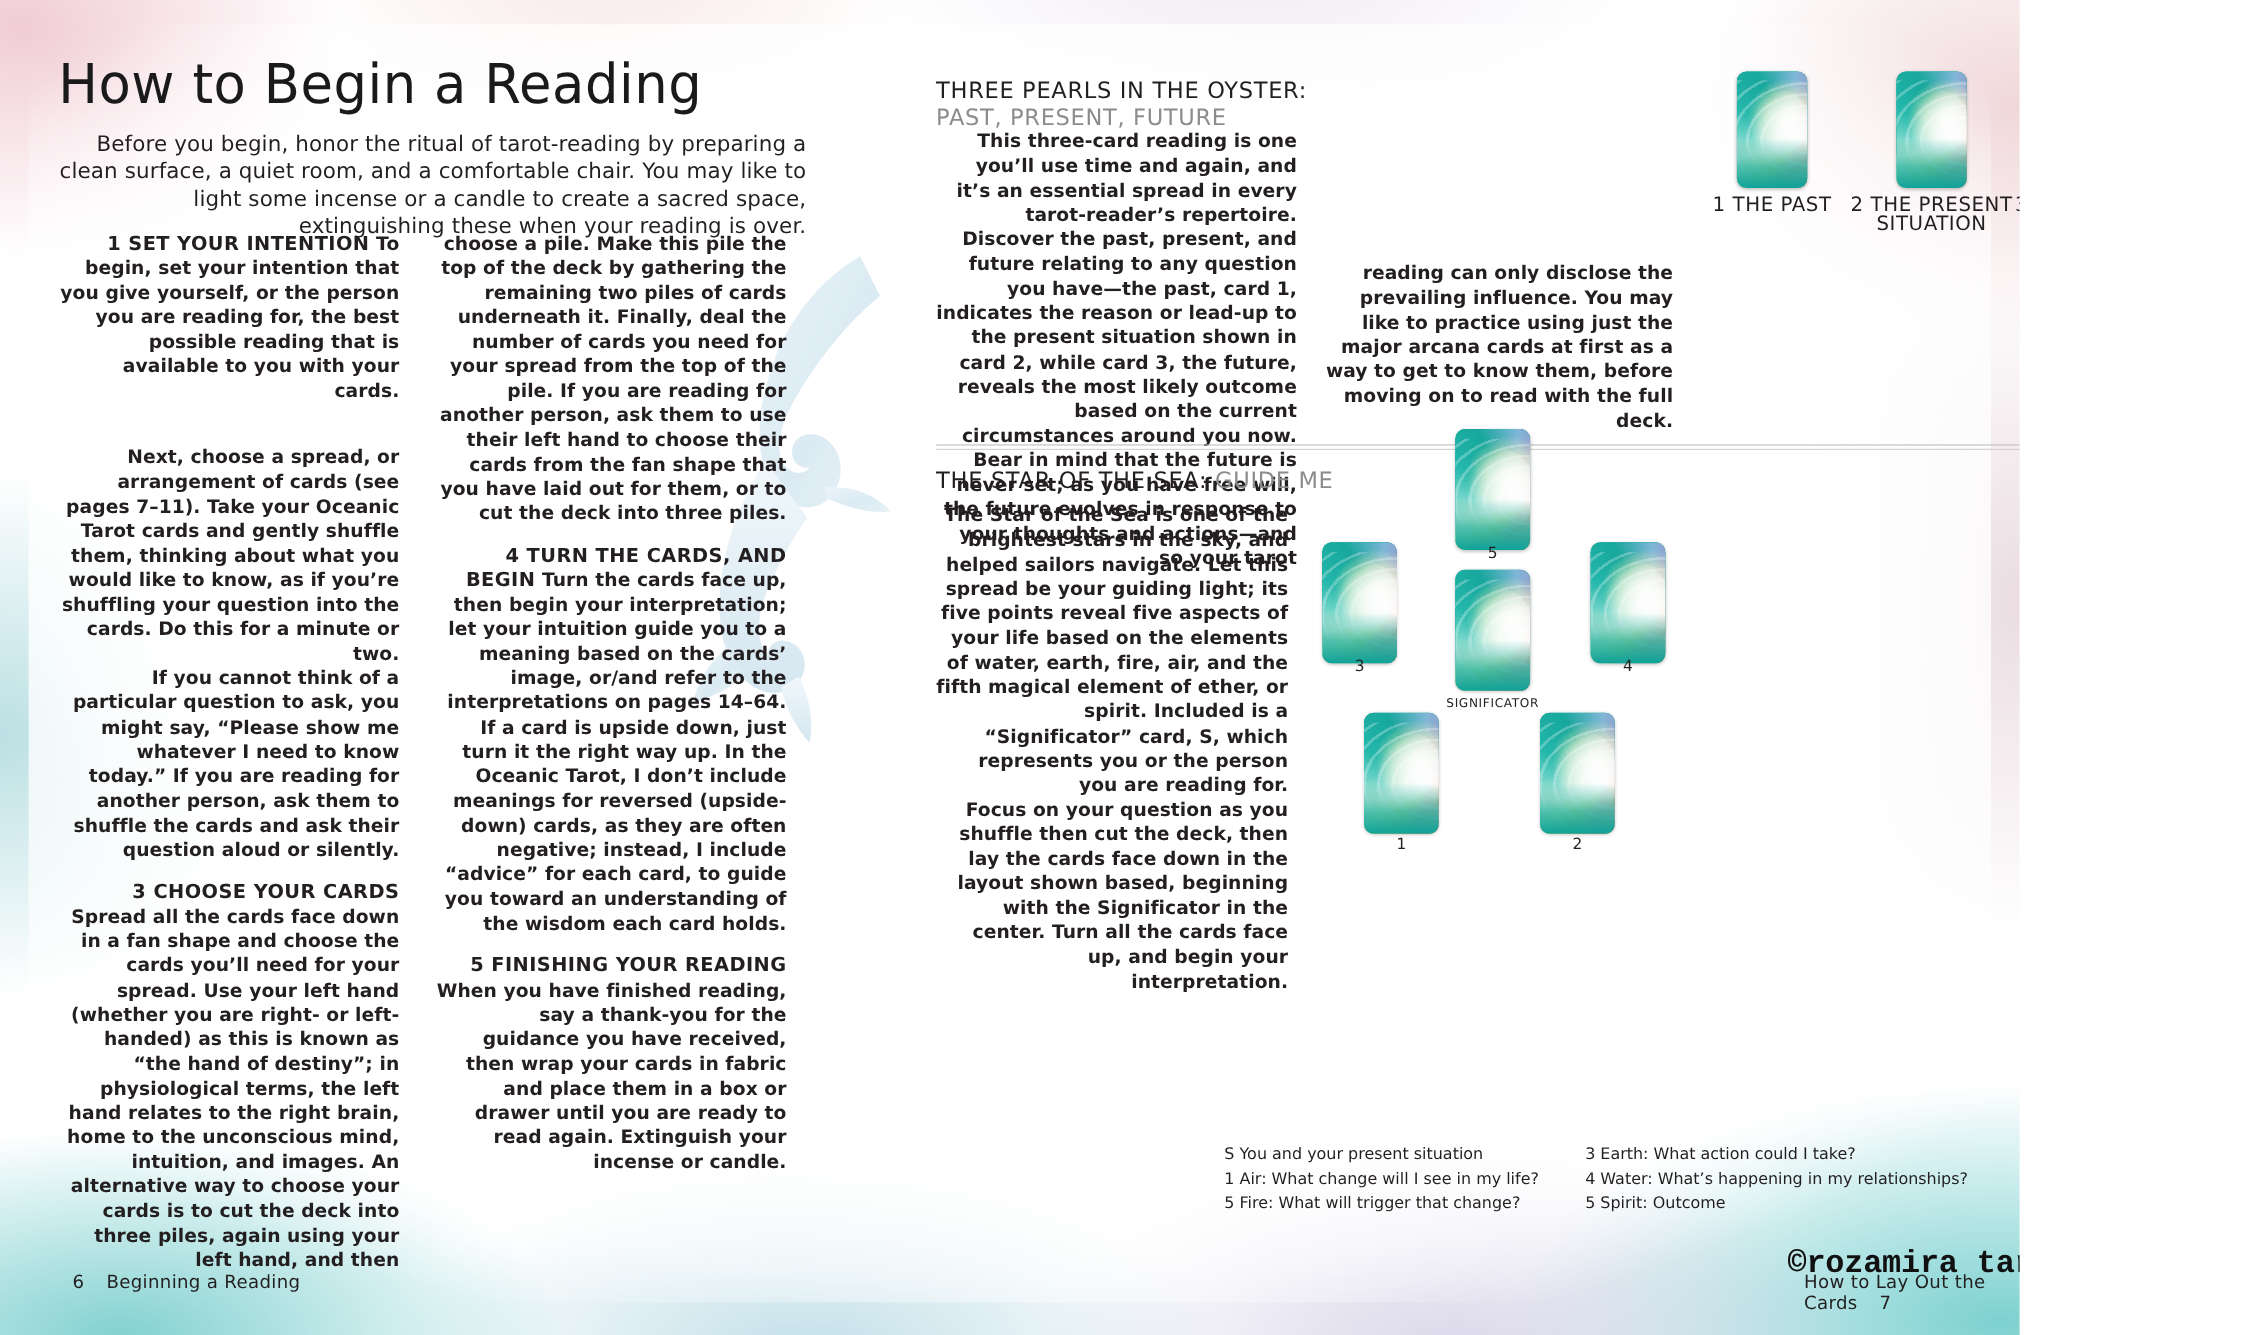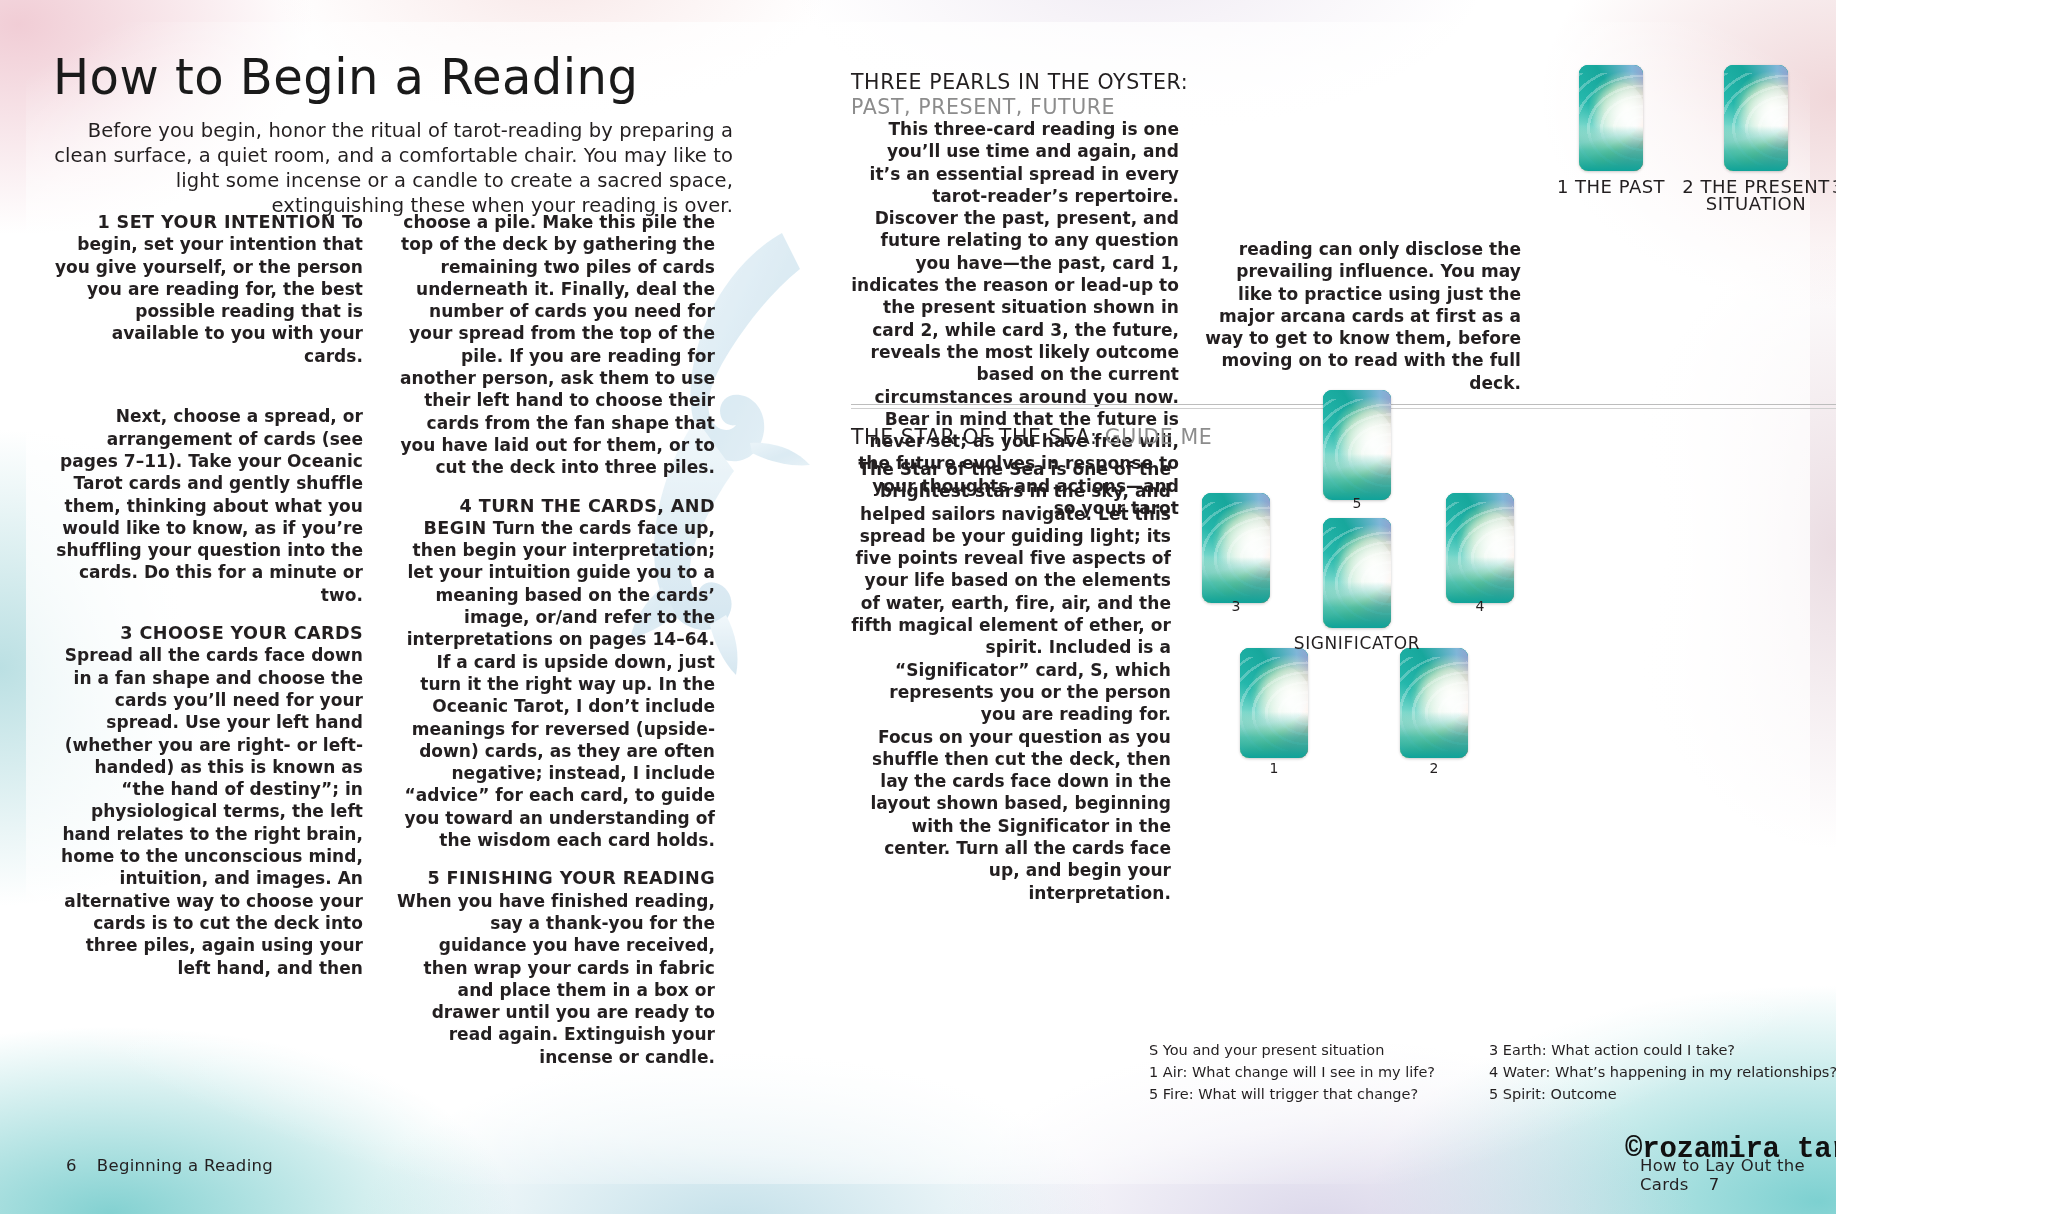--- a/index.html
+++ b/index.html
@@ -114,21 +114,21 @@
   .numlabel{
     position:absolute;text-align:center;
     font-family:"DejaVu Sans", sans-serif;
     font-size:14px;color:#231f20;
   }
   
   #legend{
     position:absolute;left:1113px;top:1039px;
     font-family:"DejaVu Sans", sans-serif;
     font-size:14.5px;line-height:22px;color:#231f20;
-    display:flex;gap:54px;margin-left:36px;
+    display:flex;gap:42px;
   }
   #legend div{white-space:nowrap;}
   
   .folio{
     position:absolute;bottom:0;
     font-family:"DejaVu Sans", sans-serif;
     font-size:16.5px;color:#231f20;letter-spacing:.3px;
   }
   #folio-left{left:66px;top:1156px;}
   #folio-right{left:1640px;top:1156px;}
@@ -172,20 +172,21 @@
     <path d="M182 18 C150 36 120 70 104 112 C90 150 86 186 96 214 C104 236 120 248 138 246 C152 244 162 232 164 216 C166 196 154 182 140 180 C128 178 120 186 120 196 C120 206 128 212 136 210 C130 218 118 216 112 206 C104 192 110 168 126 142 C144 112 170 78 200 54 Z" fill="url(#dg)"></path>
     <path d="M96 204 C78 230 62 268 56 308 C50 350 58 386 78 404 C96 420 118 418 128 402 C136 388 130 372 116 368 C106 365 98 372 98 380 C86 368 88 342 100 316 C110 294 122 272 134 256 Z" fill="url(#dg2)"></path>
     <path d="M62 372 C46 386 34 404 30 424 C44 420 62 412 76 400 Z" fill="url(#dg)"></path>
     <path d="M126 400 C136 418 140 440 136 460 C124 448 114 428 110 410 Z" fill="url(#dg2)"></path>
     <path d="M150 228 C172 226 196 234 210 250 C190 252 168 246 152 238 Z" fill="url(#dg)"></path>
   </svg>
 
   <div class="col" id="lcol1">
     <p><span class="lead">1 SET YOUR INTENTION</span> <span>To begin, set your intention that you give yourself, or the person you are reading for, the best possible reading that is available to you with your cards.</span></p>
     <p><br><span>Next, choose a spread, or arrangement of cards (see pages 7–11). Take your Oceanic Tarot cards and gently shuffle them, thinking about what you would like to know, as if you’re shuffling your question into the cards. Do this for a minute or two.</span></p>
+    <p class="ind" style="text-indent:20px;margin-top:-16px;"><span>If you cannot think of a particular question to ask, you might say, “Please show me whatever I need to know today.” If you are reading for another person, ask them to shuffle the cards and ask their question aloud or silently.</span></p>
     <p><span class="lead">3 CHOOSE YOUR CARDS</span> <span>Spread all the cards face down in a fan shape and choose the cards you’ll need for your spread. Use your left hand (whether you are right- or left-handed) as this is known as “the hand of destiny”; in physiological terms, the left hand relates to the right brain, home to the unconscious mind, intuition, and images. An alternative way to choose your cards is to cut the deck into three piles, again using your left hand, and then</span></p>
   </div>
 
   <div class="col" id="lcol2">
     <p><span>choose a pile. Make this pile the top of the deck by gathering the remaining two piles of cards underneath it. Finally, deal the number of cards you need for your spread from the top of the pile. If you are reading for another person, ask them to use their left hand to choose their cards from the fan shape that you have laid out for them, or to cut the deck into three piles.</span></p>
     <p><span class="lead">4 TURN THE CARDS, AND BEGIN</span> <span>Turn the cards face up, then begin your interpretation; let your intuition guide you to a meaning based on the cards’ image, or/and refer to the interpretations on pages 14–64. If a card is upside down, just turn it the right way up. In the Oceanic Tarot, I don’t include meanings for reversed (upside-down) cards, as they are often negative; instead, I include “advice” for each card, to guide you toward an understanding of the wisdom each card holds.</span></p>
     <p><span class="lead">5 FINISHING YOUR READING</span> <span>When you have finished reading, say a thank-you for the guidance you have received, then wrap your cards in fabric and place them in a box or drawer until you are ready to read again. Extinguish your incense or candle.</span></p>
   </div>
 
   <div class="folio" id="folio-left">
@@ -285,21 +286,21 @@
   <div class="card" style="left:1400px;top:648px;width:68px;height:110px;">
     <div class="art"></div>
       <div class="foam"></div>
       <div class="wave"></div>
       <div class="teal"></div>
   </div>
 
   <div class="numlabel" style="left:1307px;top:495px;width:100px;">5</div>
   <div class="numlabel" style="left:1186px;top:598px;width:100px;">3</div>
   <div class="numlabel" style="left:1430px;top:598px;width:100px;">4</div>
-  <div class="numlabel" style="left:1277px;top:633px;width:160px;letter-spacing:.6px;font-size:17px;">SIGNIFICATOR</div>
+  <div class="numlabel" style="left:1277px;top:633px;width:160px;letter-spacing:.6px;font-size:11px;">SIGNIFICATOR</div>
   <div class="numlabel" style="left:1224px;top:760px;width:100px;">1</div>
   <div class="numlabel" style="left:1384px;top:760px;width:100px;">2</div>
 
   <div id="legend">
     <div>
       <div>S You and your present situation</div>
       <div>1 Air: What change will I see in my life?</div>
       <div>5 Fire: What will trigger that change?</div>
     </div>
     <div>

